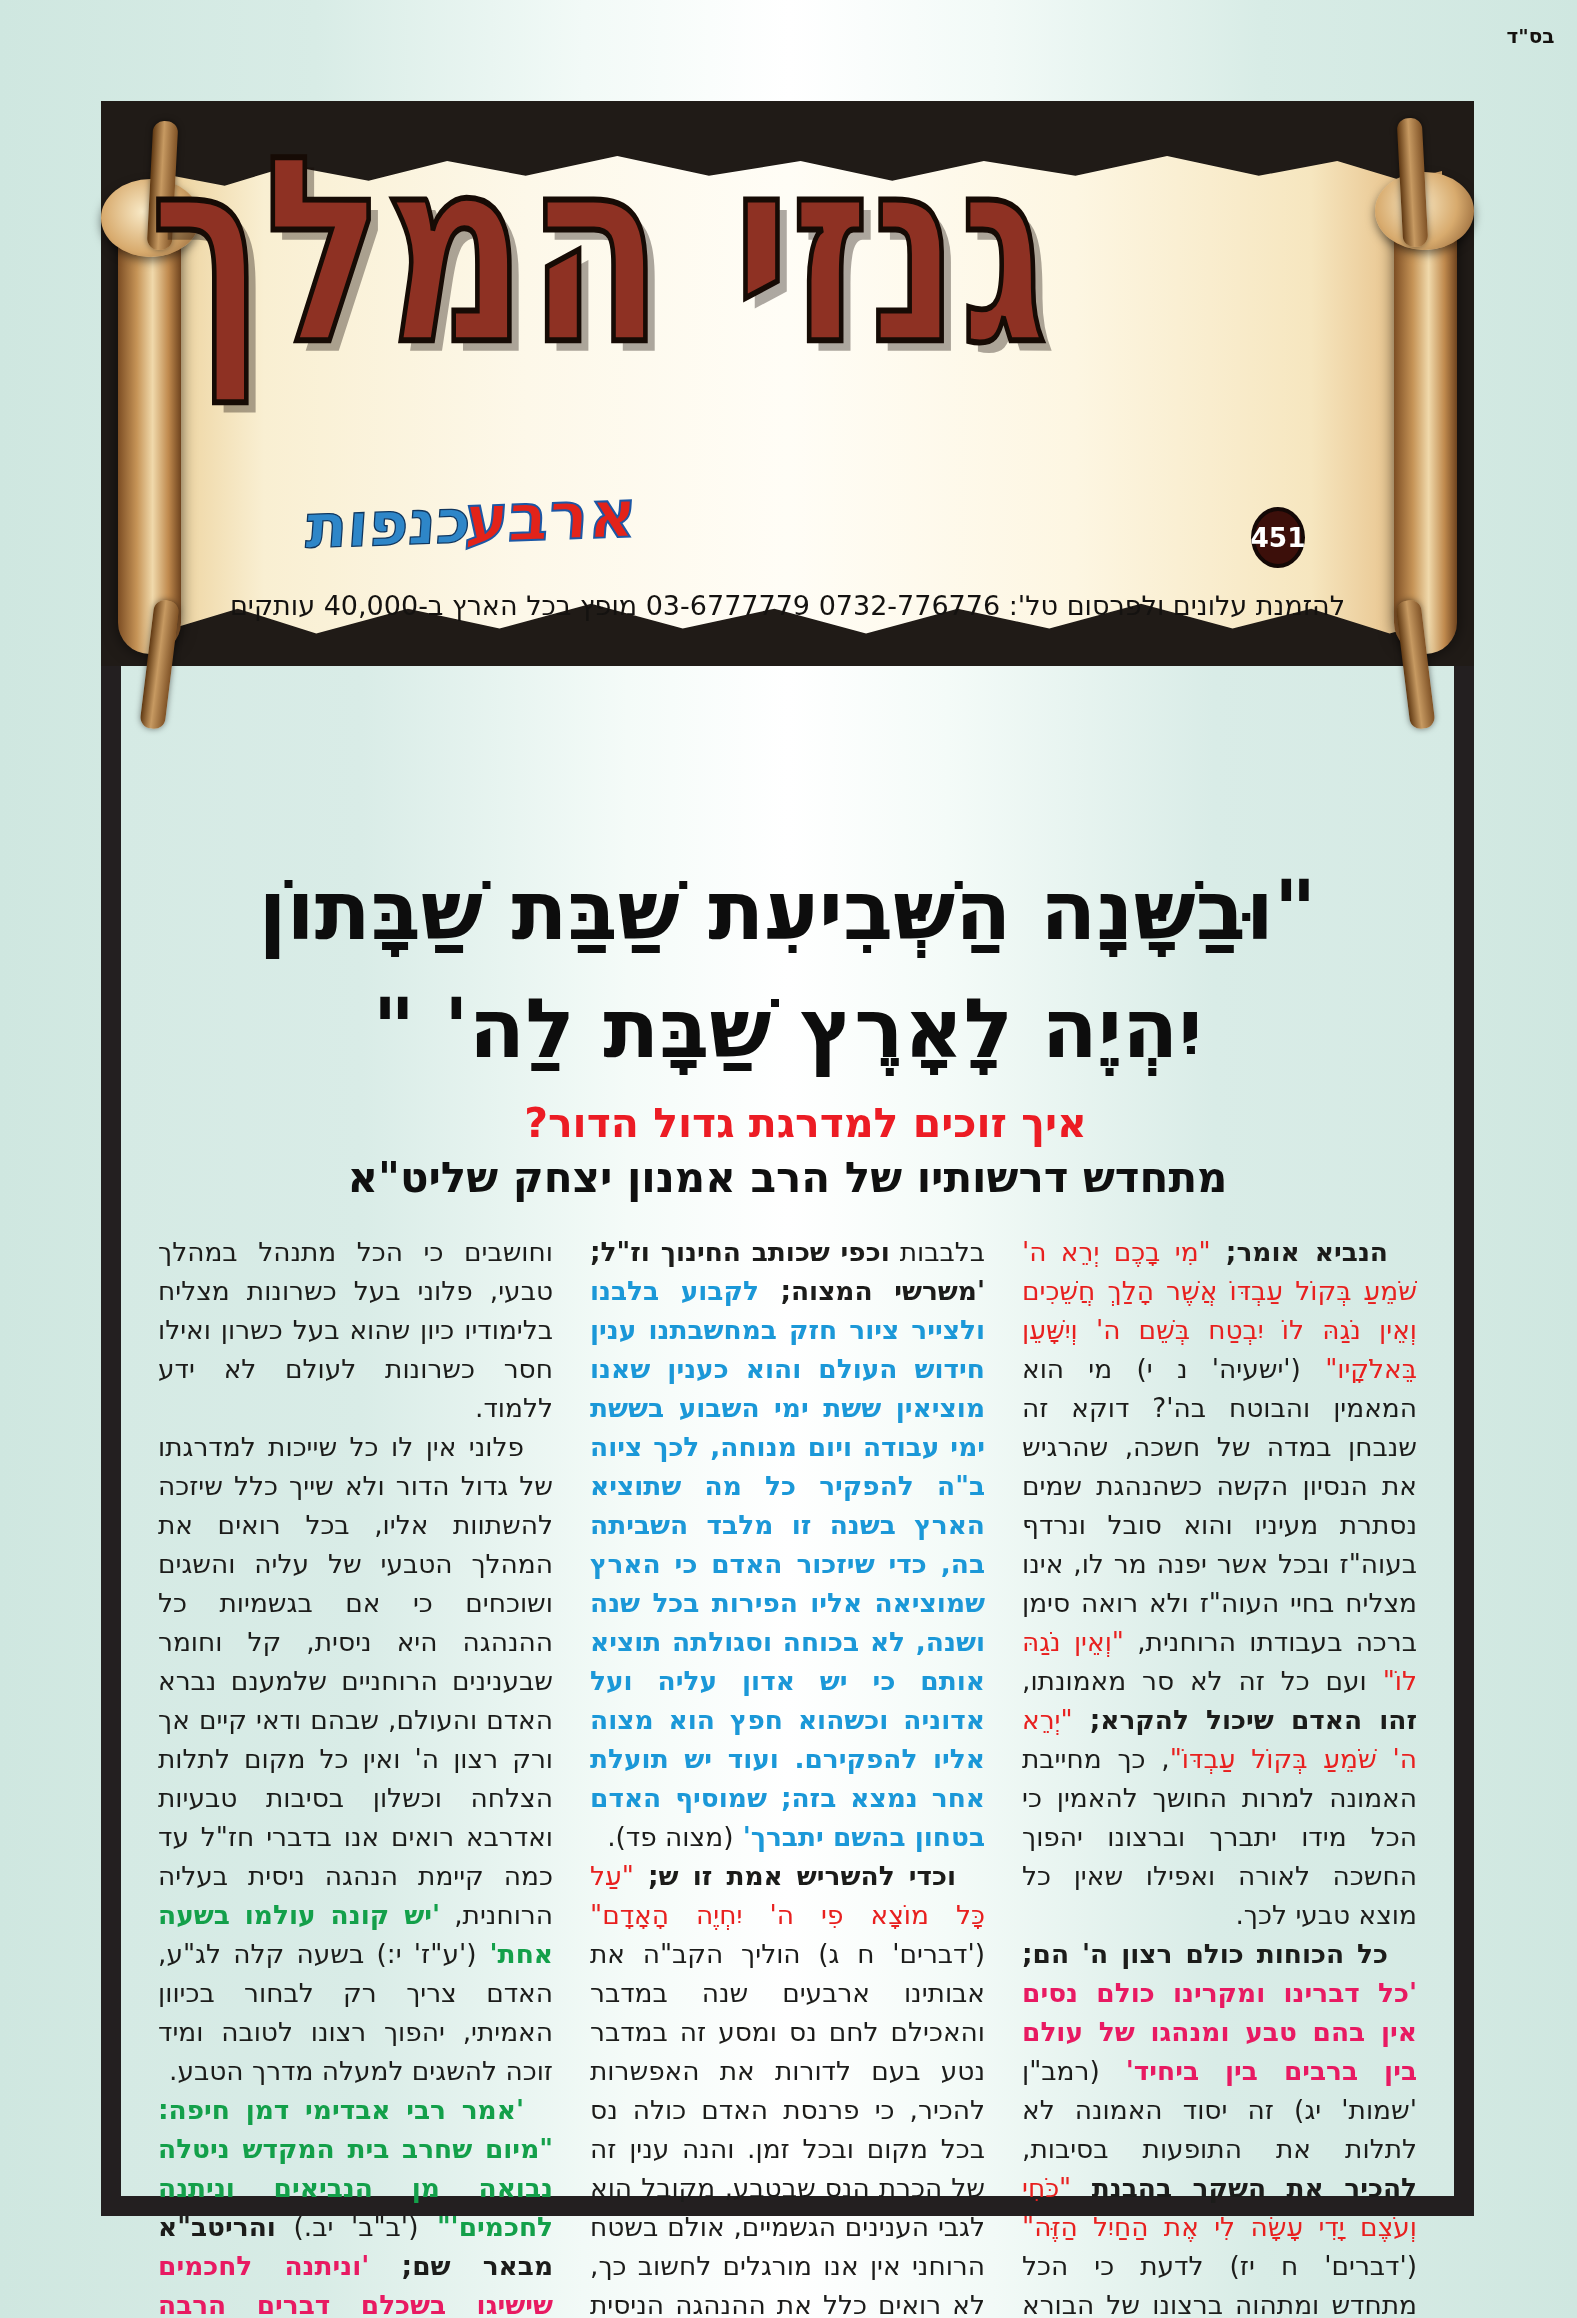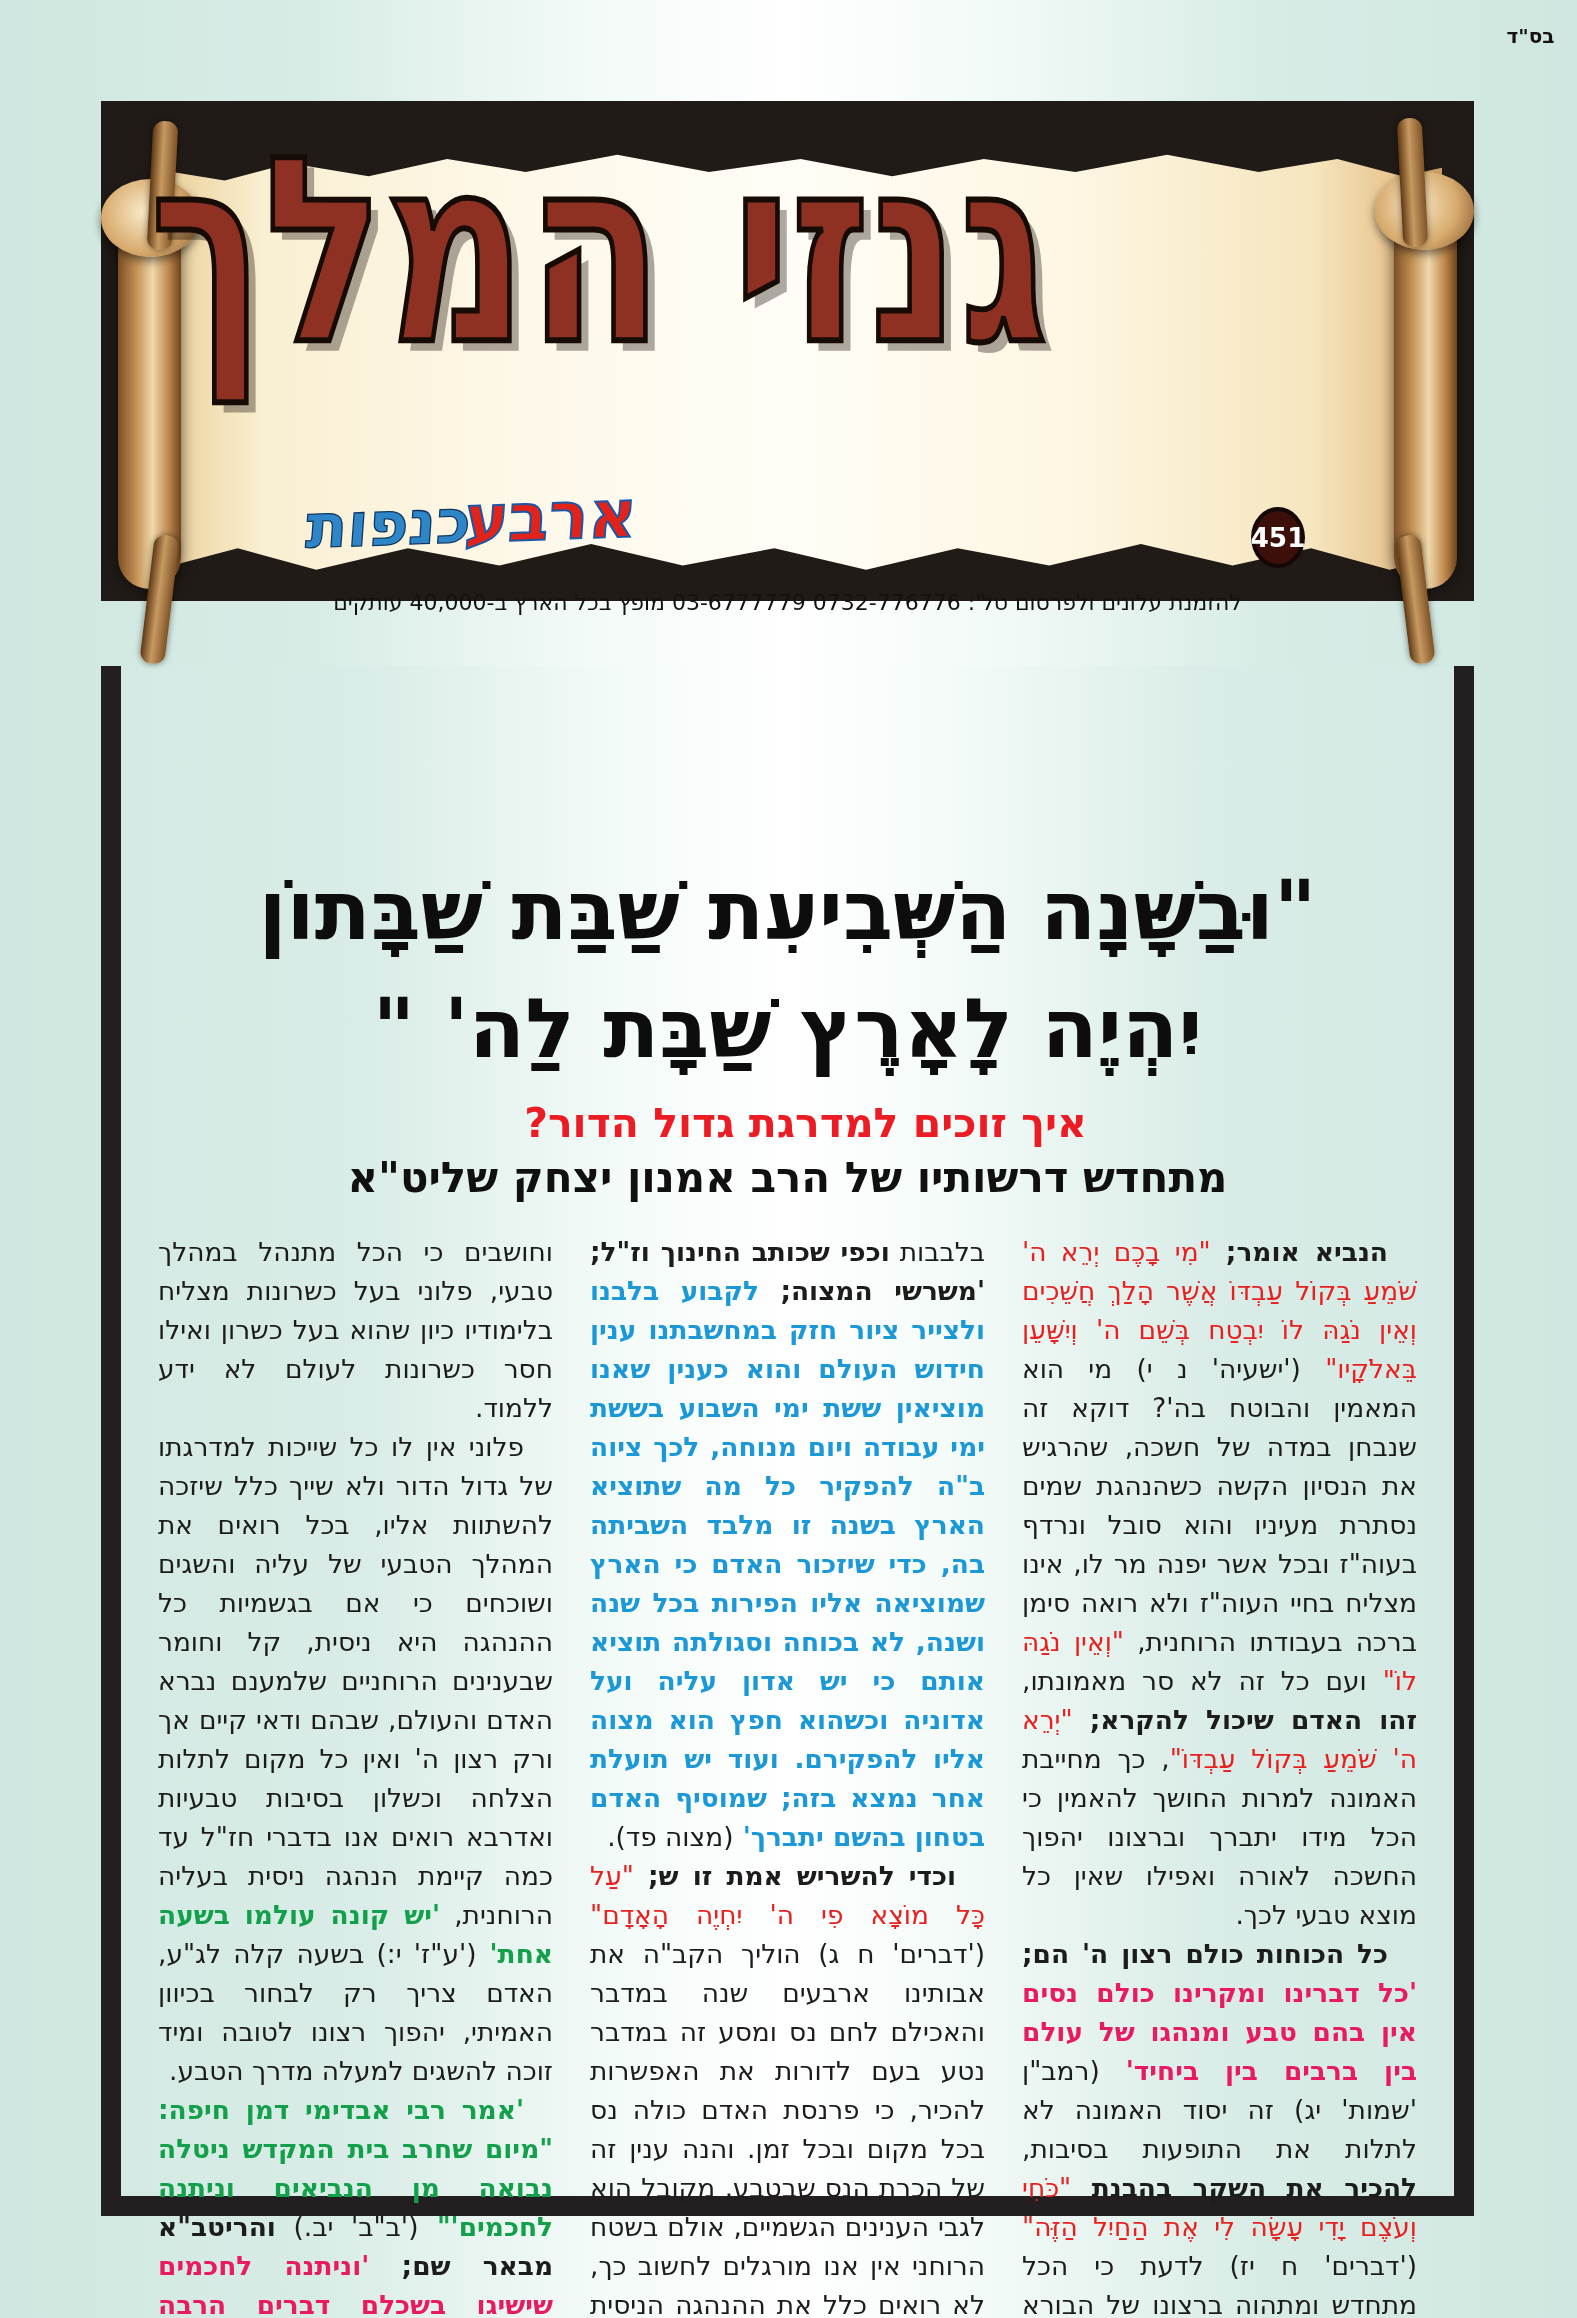--- a/index.html
+++ b/index.html
@@ -4,21 +4,21 @@
 <style>
   html,body{margin:0;padding:0;}
   body{
     width:1577px;height:2319px;position:relative;overflow:hidden;
     background:linear-gradient(90deg,#cfe7e0 0%,#d8ece6 20%,#f2faf7 37%,#ffffff 50%,#f2faf7 63%,#d8ece6 80%,#cfe7e0 100%);
     font-family:"DejaVu Sans",sans-serif;direction:rtl;
   }
   .besd{position:absolute;top:24px;right:22.5px;font-size:20px;font-weight:bold;color:#15120f;}
 
   
-  .banner{position:absolute;left:101px;top:101px;width:1373px;height:500px;background:#201b17;z-index:2;}
+  .banner{position:absolute;left:101px;top:101px;width:1373px;height:565px;background:#201b17;z-index:2;}
   .parchment{
     position:absolute;left:32px;right:32px;top:45px;bottom:22.5px;
     background:linear-gradient(90deg,#d9a76c 0%,#efd7a6 4%,#f9efd2 10%,#fdf8e9 30%,#fffdf6 50%,#fdf6e2 72%,#f6e6bf 90%,#e7c28b 97%,#cfa064 100%);
     clip-path:polygon(0% 9%,3% 6%,7% 8%,12% 4%,18% 7%,24% 3%,30% 6%,37% 2%,44% 6%,51% 3%,58% 7%,65% 3%,72% 6%,79% 2%,86% 6%,92% 3%,97% 7%,100% 5%,
       100% 95%,96% 98%,90% 93%,84% 97%,77% 92%,70% 97%,63% 93%,56% 98%,49% 93%,42% 97%,35% 92%,28% 97%,21% 93%,14% 98%,8% 93%,3% 97%,0% 92%);
   }
   .roll{position:absolute;top:99px;bottom:12px;width:63px;border-radius:32px;
     background:linear-gradient(90deg,#7d4e24 0%,#c69457 30%,#f0d9ab 55%,#c08a4e 80%,#6e431e 100%);
     box-shadow:0 0 14.5px rgba(0,0,0,.6);}
   .roll.left{left:17px;} .roll.right{right:17px;}
@@ -42,21 +42,21 @@
   }
   .issue-circle{
     position:absolute;top:406px;right:169px;width:54px;height:61px;border-radius:50%;
     background:#3c0f0a;border:4.6px solid #140806;color:#ffffff;
     display:flex;align-items:center;justify-content:center;font-size:26.4px;font-weight:bold;box-sizing:border-box;
   }
   .tagline{position:absolute;top:420px;right:235px;font-size:38px;font-weight:bold;color:#3b3a9c;white-space:nowrap;}
   .logo{position:absolute;top:380px;right:837px;transform:rotate(-2deg);white-space:nowrap;}
   .logo .w-red{font-size:66px;font-weight:bold;color:#e2231a;-webkit-text-stroke:2px #1c57a5;transform:skewX(-6deg);display:inline-block;}
   .logo .w-blue{font-size:61px;font-weight:bold;color:#2e86c8;-webkit-text-stroke:1.3px #10365e;transform:skewX(-6deg);display:inline-block;margin-right:-9.3px;}
-  .contact{position:absolute;top:489px;left:0;right:0;text-align:center;font-size:22px;color:#141210;}
+  .contact{position:absolute;top:489px;left:0;right:0;text-align:center;font-size:27px;color:#141210;}
 
   
   .content-box{
     position:absolute;left:101px;top:666px;width:1373px;height:1550px;box-sizing:border-box;
     border:20.5px solid #231f20;border-top:none;z-index:1;
     background:linear-gradient(90deg,#d5eae4 0%,#d9ece7 18%,#f4fbf8 38%,#ffffff 50%,#f4fbf8 62%,#d9ece7 82%,#d5eae4 100%);
   }
   .headline{margin:186px 26.4px 0 26.4px;text-align:center;font-weight:bold;color:#0d0d0d;font-size:82px;line-height:118px;}
   .sub-red{margin-top:10.6px;text-align:center;color:#ec1c24;font-weight:bold;font-size:41px;margin-left:36px;}
   .sub-black{margin-top:6.6px;text-align:center;color:#101010;font-weight:bold;font-size:42px;}

